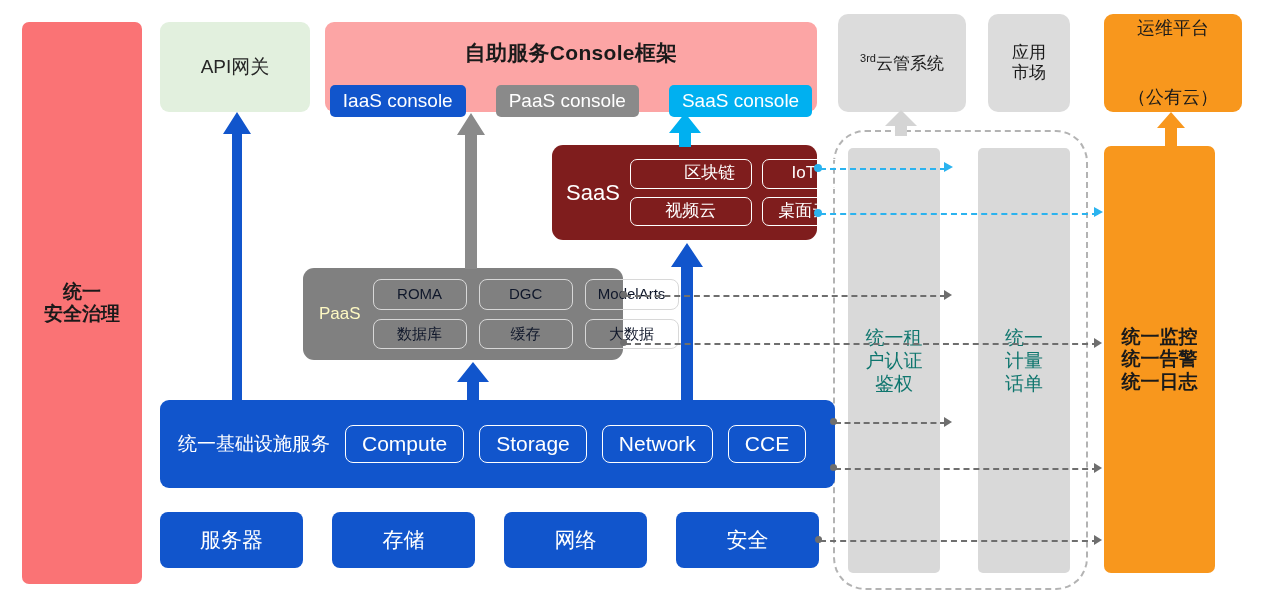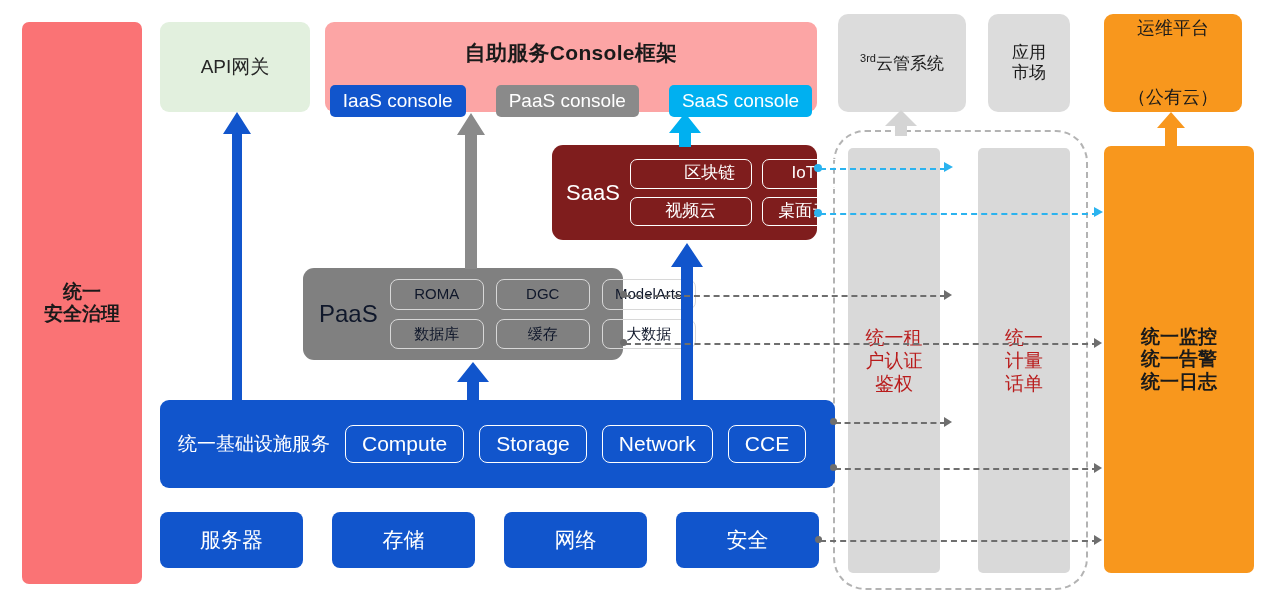--- a/index.html
+++ b/index.html
@@ -129,22 +129,22 @@
 
   
   .paas-block {
     background: #808080;
     border-radius: 11px;
     justify-content: flex-start;
     padding-left: 16px;
     gap: 12px;
   }
   .paas-label {
-    color: #0f172a;
-    font-size: 24px;
+    color: #fef9c3;
+    font-size: 17px;
     white-space: nowrap;
     text-align: center;
   }
   .paas-grid {
     display: grid;
     grid-template-columns: repeat(3, auto);
     gap: 9px 12px;
   }
   .paas-pill {
     border: 1.6px solid #d8d8d8;
@@ -200,21 +200,21 @@
   .grey-col {
     position: absolute;
     background: #D9D9D9;
     border-radius: 5px;
     box-sizing: border-box;
     display: flex;
     align-items: center;
     justify-content: center;
   }
   .grey-col-label {
-    color: #b91c1c;
+    color: #0f766e;
     font-size: 19px;
     line-height: 1.22;
     text-align: center;
   }
 
   
   .arrow-up {
     position: absolute;
   }
   
@@ -305,21 +305,21 @@
   </div>
 
   <div class="grey-col" style="left:978px; top:148px; width:92px; height:425px;">
     <div class="grey-col-label">
       <div>统一</div>
       <div>计量</div>
       <div>话单</div>
     </div>
   </div>
 
-  <div class="box orange-panel" style="left:1104px; top:146px; width:150px; height:427px; flex-direction:column;">
+  <div class="box orange-panel" style="left:1104px; top:146px; width:111px; height:427px; flex-direction:column;">
     <div>统一监控</div>
     <div>统一告警</div>
     <div>统一日志</div>
   </div>
 
   <div class="box saas-block" style="left:552px; top:145px; width:265px; height:95px;">
     <div class="saas-label">SaaS</div>
     <div class="pill-grid">
       <div class="pill" style="min-width:62px;padding-left:48px;">区块链</div>
       <div class="pill" style="min-width:62px;">IoT</div>

